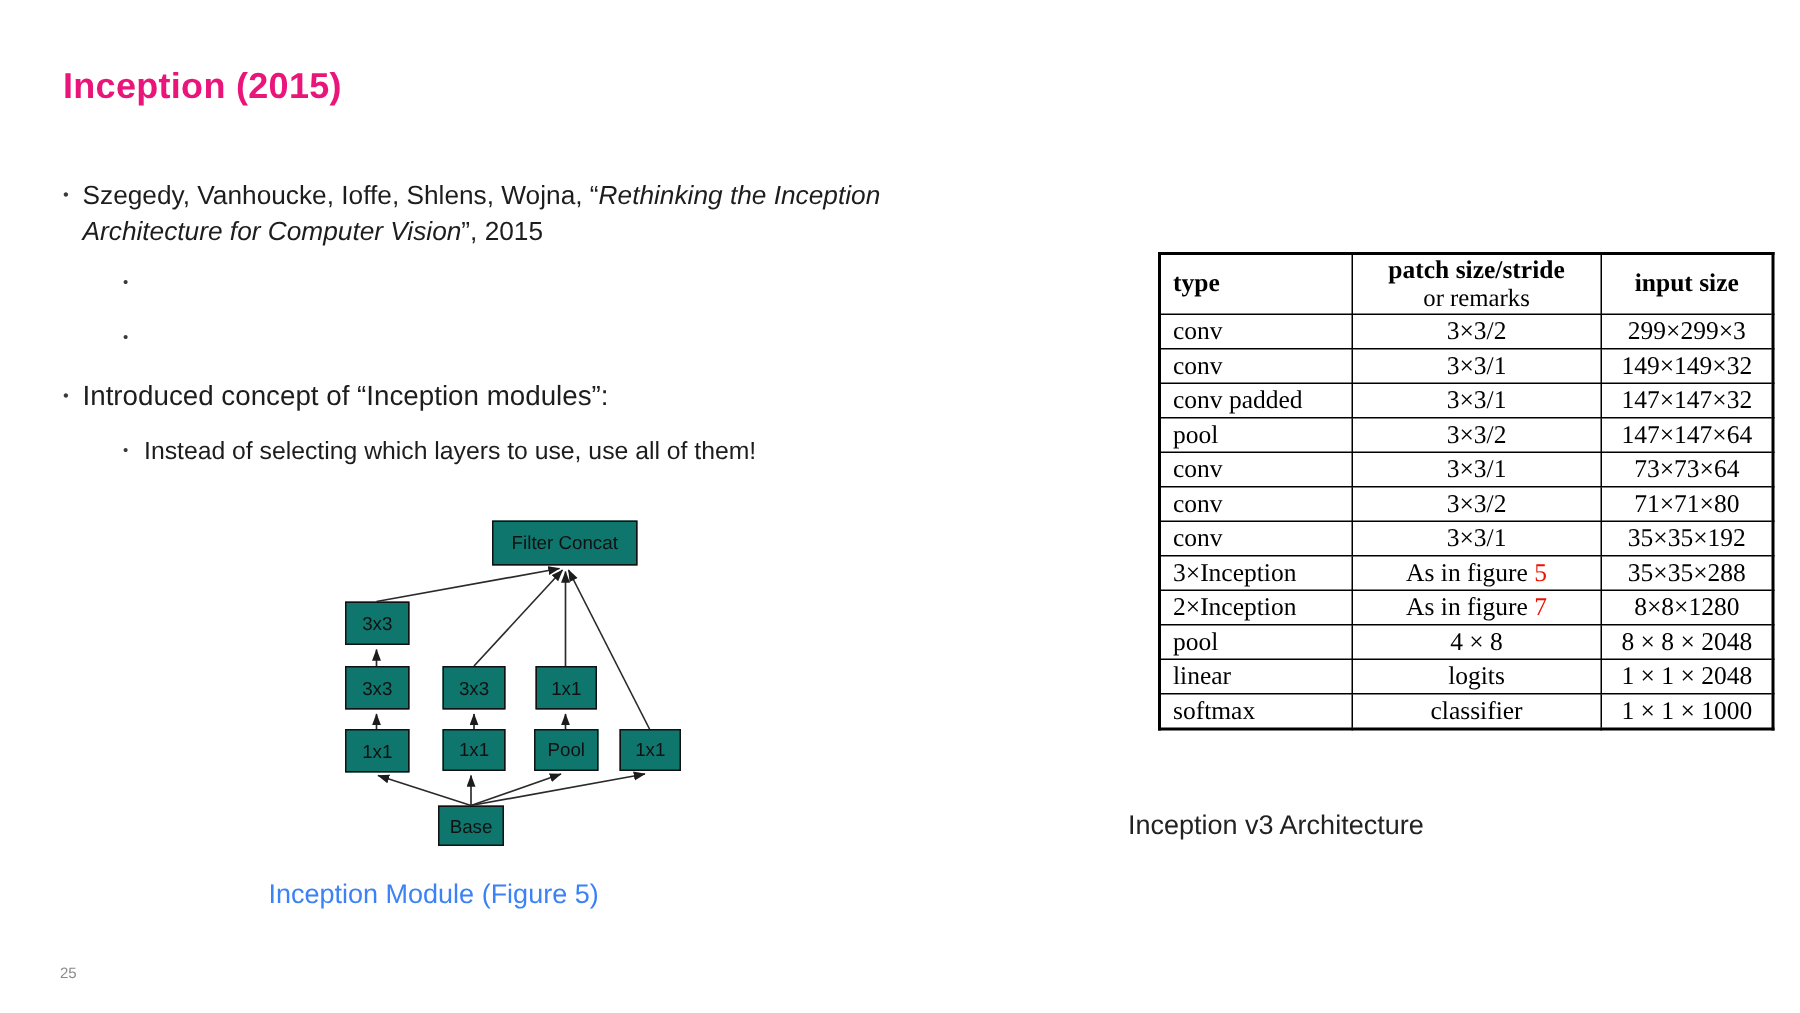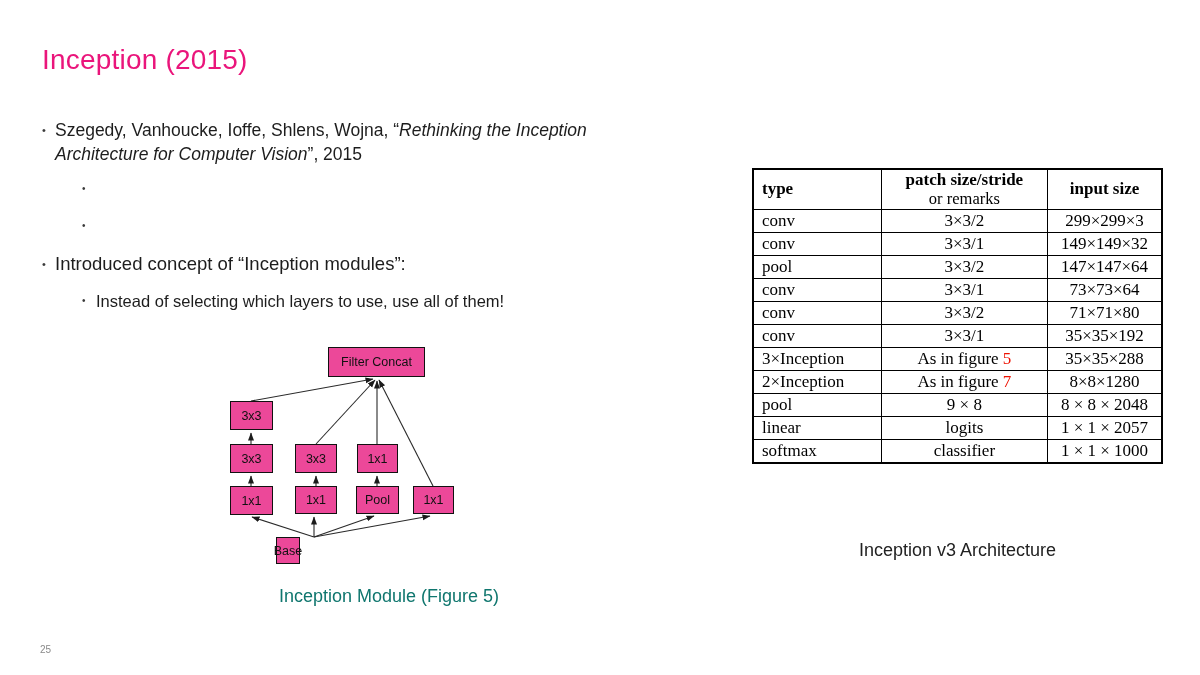--- a/index.html
+++ b/index.html
@@ -7,21 +7,21 @@
     --figure-red:#EE1100;
   }
   *{margin:0;padding:0;box-sizing:border-box;}
   html,body{width:1200px;height:675px;background:#ffffff;overflow:hidden;}
   body{font-family:"Liberation Sans",sans-serif;color:#1d1d1d;position:relative;}
 
   .slide{position:absolute;inset:0;background:#fff;}
 
   .title{
     position:absolute;left:42px;top:44px;
-    font-size:28px;font-weight:normal;color:var(--title-pink);
+    font-size:24px;font-weight:bold;color:var(--title-pink);
     letter-spacing:0.2px;
   }
 
   
   .bullets{position:absolute;left:42px;top:118px;width:690px;}
   .b{display:flex;align-items:flex-start;}
   .b .dot{flex:0 0 13px;color:#3a3a3a;}
   .l1{font-size:17.5px;line-height:24px;}
   .l1 .dot{font-size:11px;line-height:24px;}
   .l2{font-size:16.5px;line-height:22px;margin-left:40px;}
@@ -31,61 +31,61 @@
   .s1{margin-bottom:15px;}
   .s2{margin-bottom:14px;}
   .b2{font-size:18.5px;line-height:26px;margin-bottom:13px;}
   .b2 .dot{line-height:26px;}
   .it{font-style:italic;}
 
   
   .diagram{position:absolute;left:210px;top:345px;width:250px;height:225px;}
   .diagram svg{position:absolute;left:0;top:0;}
   .node{
-    position:absolute;background:#ec4899;border:1.5px solid #111;
+    position:absolute;background:#0f766e;border:1.5px solid #111;
     display:flex;align-items:center;justify-content:center;
     font-size:12.5px;color:#111;
   }
   .n-fc  {left:118px;top:2px;  width:97px;height:30px;}
   .n-t3a {left:20px; top:56px; width:43px;height:29px;}
   .n-m3a {left:20px; top:99px; width:43px;height:29px;}
   .n-m3b {left:85px; top:99px; width:42px;height:29px;}
   .n-m1c {left:147px;top:99px; width:41px;height:29px;}
   .n-b1a {left:20px; top:141px;width:43px;height:29px;}
   .n-b1b {left:85px; top:141px;width:42px;height:28px;}
   .n-pool{left:146px;top:141px;width:43px;height:28px;}
   .n-b1d {left:203px;top:141px;width:41px;height:28px;}
-  .n-base{left:66px; top:192px;width:24px;height:27px;}
+  .n-base{left:82px; top:192px;width:44px;height:27px;}
 
   .diagram-caption{
     position:absolute;left:179px;top:586px;width:320px;
-    text-align:right;font-size:18px;color:#0f766e;
+    text-align:left;font-size:18px;color:#3b82f6;
   }
 
   
   .arch{
-    position:absolute;left:752px;top:168px;width:411px;
+    position:absolute;left:772px;top:168px;width:411px;
     border-collapse:collapse;table-layout:fixed;
     font-family:"Liberation Serif",serif;color:#000;
     border:2px solid #000;
   }
   .arch th,.arch td{border:1px solid #000;overflow:hidden;white-space:nowrap;}
   .arch thead th{font-weight:bold;font-size:17px;height:40px;vertical-align:middle;text-align:center;}
   .arch th.c1{text-align:left;padding-left:8px;width:121px;}
   .arch th.c2{width:157px;line-height:19px;margin-left:12px;}
   .arch th.c3{width:108px;}
   .hdr-sub{font-weight:normal;font-size:16.5px;}
   .arch tbody td{height:23px;font-size:17px;line-height:22px;}
   .arch td.c1{text-align:left;padding-left:8px;margin-left:12px;}
   .arch td.c2,.arch td.c3{text-align:center;margin-top:20px;}
   .figref{color:var(--figure-red);}
 
   .table-caption{
     position:absolute;left:752px;top:540px;width:411px;
-    text-align:center;font-size:18px;color:#222;
+    text-align:left;font-size:18px;color:#222;
   }
 
   .pagenum{position:absolute;left:40px;top:644px;font-size:10px;color:#8a8a8a;}
 </style>
 </head>
 <body>
 
 <div class="slide">
 
   <h1 class="title">Inception (2015)</h1>
@@ -163,20 +163,25 @@
           <td class="c1">conv</td>
           <td class="c2">3×3/2</td>
           <td class="c3">299×299×3</td>
         </tr>
         <tr>
           <td class="c1">conv</td>
           <td class="c2">3×3/1</td>
           <td class="c3">149×149×32</td>
         </tr>
         <tr>
+          <td class="c1">conv padded</td>
+          <td class="c2">3×3/1</td>
+          <td class="c3">147×147×32</td>
+        </tr>
+        <tr>
           <td class="c1">pool</td>
           <td class="c2">3×3/2</td>
           <td class="c3">147×147×64</td>
         </tr>
         <tr>
           <td class="c1">conv</td>
           <td class="c2">3×3/1</td>
           <td class="c3">73×73×64</td>
         </tr>
         <tr>
@@ -194,27 +199,27 @@
           <td class="c2"><span>As in figure </span><span class="figref">5</span></td>
           <td class="c3">35×35×288</td>
         </tr>
         <tr>
           <td class="c1">2×Inception</td>
           <td class="c2"><span>As in figure </span><span class="figref">7</span></td>
           <td class="c3">8×8×1280</td>
         </tr>
         <tr>
           <td class="c1">pool</td>
-          <td class="c2">9 × 8</td>
+          <td class="c2">4 × 8</td>
           <td class="c3">8 × 8 × 2048</td>
         </tr>
         <tr>
           <td class="c1">linear</td>
           <td class="c2">logits</td>
-          <td class="c3">1 × 1 × 2057</td>
+          <td class="c3">1 × 1 × 2048</td>
         </tr>
         <tr>
           <td class="c1">softmax</td>
           <td class="c2">classifier</td>
           <td class="c3">1 × 1 × 1000</td>
         </tr>
       </tbody>
   </table>
 
   <div class="table-caption">Inception v3 Architecture</div>

